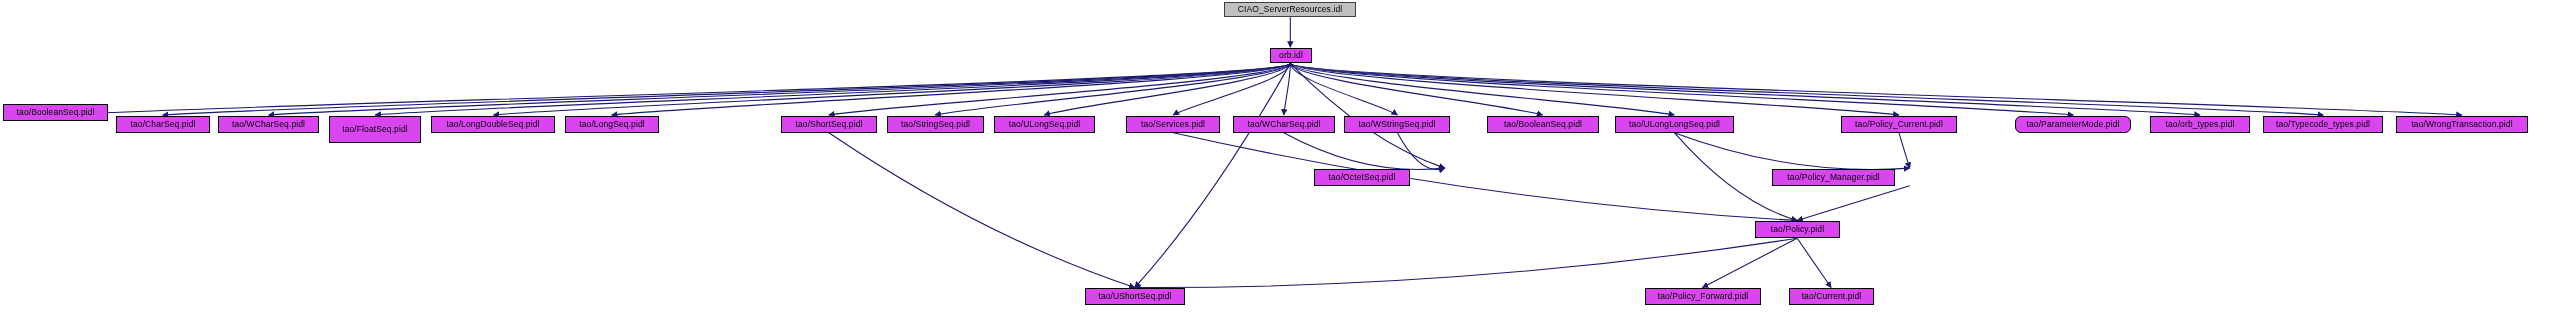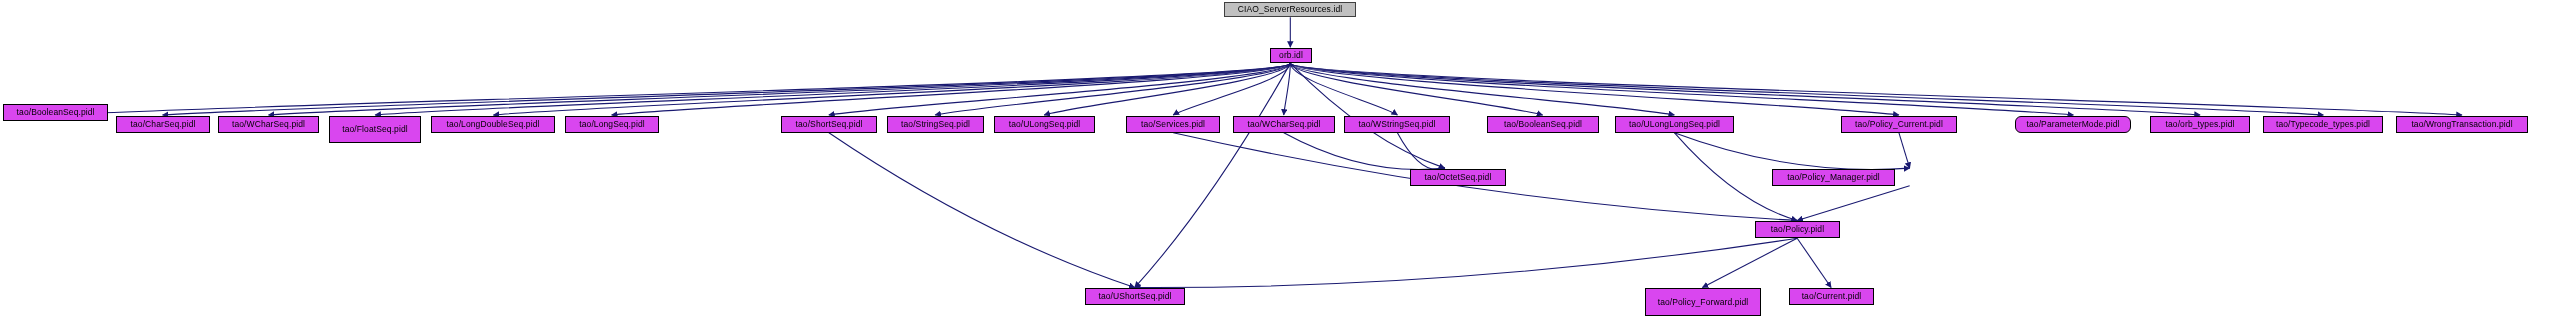--- a/index.html
+++ b/index.html
@@ -128,33 +128,33 @@
       </div>
       <div class="node" style="left: 2150px; top: 116px; width: 100px; height: 17px;">
         <span>tao/orb_types.pidl</span>
       </div>
       <div class="node" style="left: 2263px; top: 116px; width: 120px; height: 17px;">
         <span>tao/Typecode_types.pidl</span>
       </div>
       <div class="node" style="left: 2396px; top: 116px; width: 132px; height: 17px;">
         <span>tao/WrongTransaction.pidl</span>
       </div>
-      <div class="node" style="left: 1410px; top: 169px; width: 96px; height: 17px;">
+      <div class="node" style="left: 1314px; top: 169px; width: 96px; height: 17px;">
         <span>tao/OctetSeq.pidl</span>
       </div>
       <div class="node" style="left: 1772px; top: 169px; width: 123px; height: 17px;">
         <span>tao/Policy_Manager.pidl</span>
       </div>
       <div class="node" style="left: 1755px; top: 221px; width: 85px; height: 17px;">
         <span>tao/Policy.pidl</span>
       </div>
       <div class="node" style="left: 1085px; top: 288px; width: 100px; height: 17px;">
         <span>tao/UShortSeq.pidl</span>
       </div>
-      <div class="node" style="left: 1645px; top: 288px; width: 116px; height: 28px;">
+      <div class="node" style="left: 1645px; top: 288px; width: 116px; height: 17px;">
         <span>tao/Policy_Forward.pidl</span>
       </div>
       <div class="node" style="left: 1789px; top: 288px; width: 85px; height: 17px;">
         <span>tao/Current.pidl</span>
       </div>
     </div>
 
 </div>
 
 

